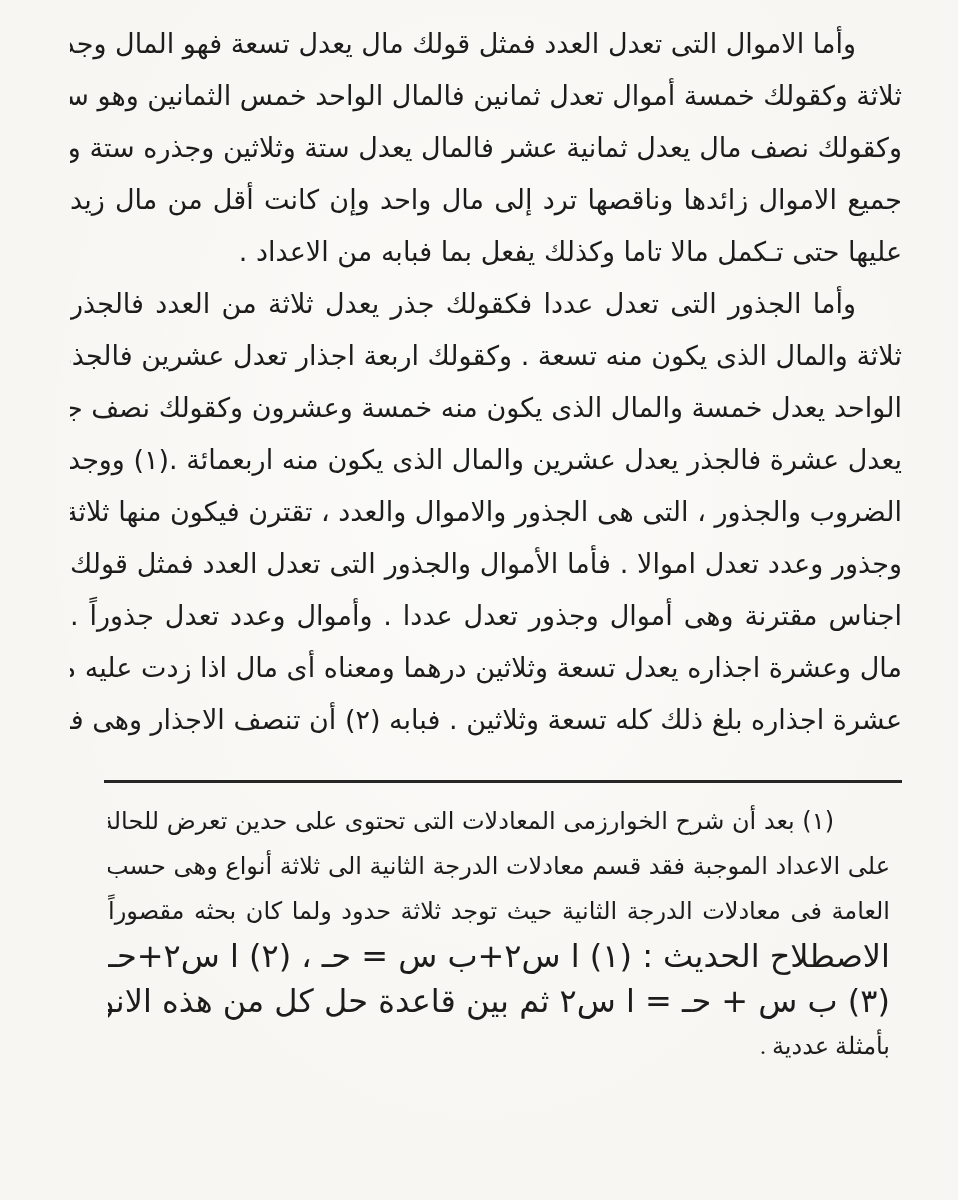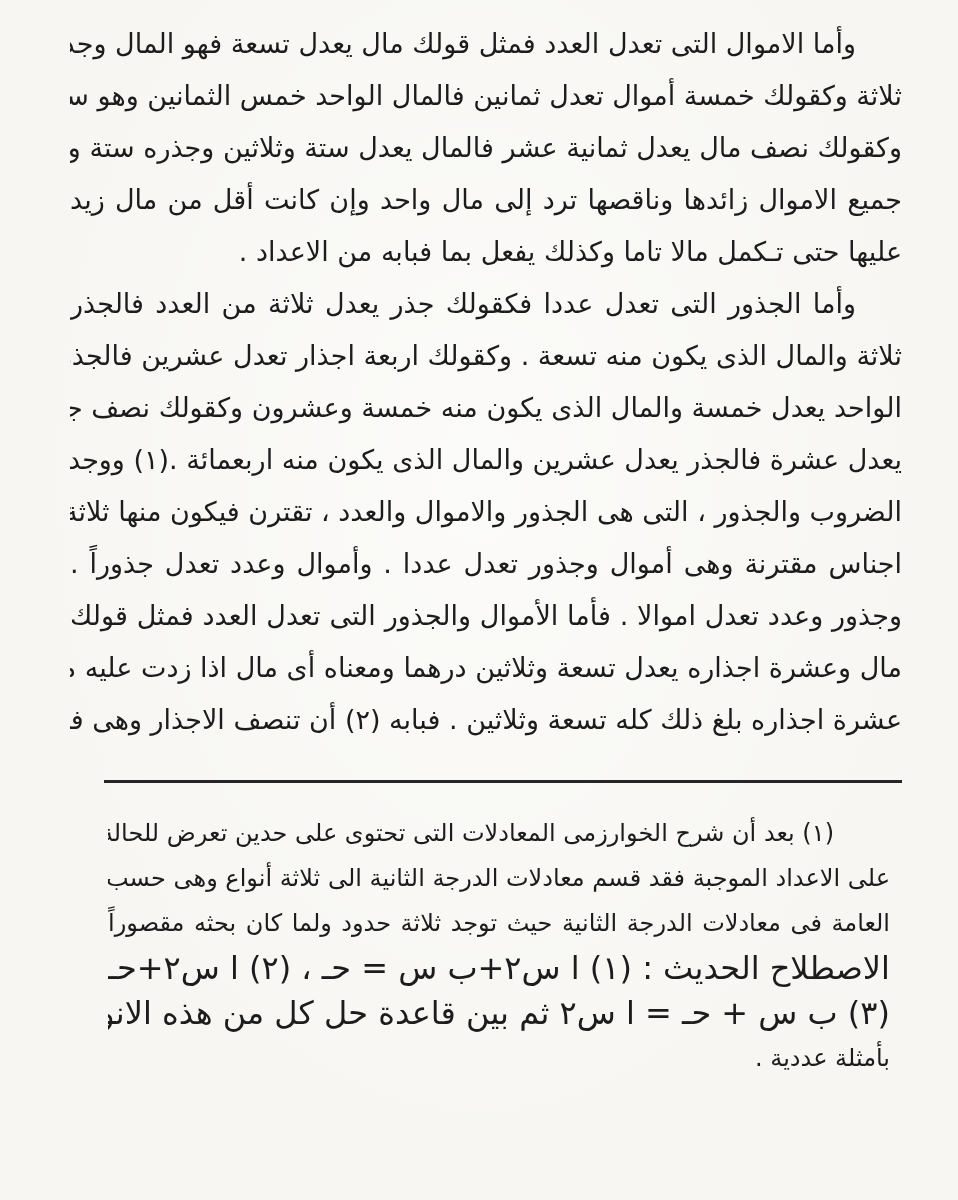--- a/index.html
+++ b/index.html
@@ -47,38 +47,39 @@
   }
   
   .rule{
     margin-top:34px;
     margin-left:34px;
     border-top:3px solid #262626;
     height:0;
   }
   
   .footnotes{
-    margin-top:28px;
+    margin-top:16px;
     padding-right:12px;
     padding-left:38px;
     font-size:24px;
     line-height:45px;
   }
   .fline{
     text-align:justify;
     text-align-last:justify;
     white-space:nowrap;
     overflow:hidden;
   }
   .fline.indent{
     padding-right:56px;
   }
   .fline.short-end{
     text-align-last:right;
     white-space:normal;
+    font-family:Liberation Serif, serif;
   }
   .fline.eq{
     font-size:32px;
     text-align-last:justify;
   }
   .fline.eq-center{
     font-size:26px;
     text-align-last:center;
     padding-left:190px;
     white-space:normal;
@@ -98,22 +99,22 @@
       <div class="line">جميع الاموال زائدها وناقصها ترد إلى مال واحد وإن كانت أقل من مال زيد</div>
       <div class="line short-end">عليها حتى تـكمل مالا تاما وكذلك يفعل بما فبابه من الاعداد .</div>
     </div>
 
     <div>
       <div class="line indent">وأما الجذور التى تعدل عددا فكقولك جذر يعدل ثلاثة من العدد فالجذر</div>
       <div class="line">ثلاثة والمال الذى يكون منه تسعة . وكقولك اربعة اجذار تعدل عشرين فالجذر</div>
       <div class="line">الواحد يعدل خمسة والمال الذى يكون منه خمسة وعشرون وكقولك نصف جذر</div>
       <div class="line">يعدل عشرة فالجذر يعدل عشرين والمال الذى يكون منه اربعمائة .(١) ووجدت هذه</div>
       <div class="line">الضروب والجذور ، التى هى الجذور والاموال والعدد ، تقترن فيكون منها ثلاثة</div>
+      <div class="line">وجذور وعدد تعدل اموالا . فأما الأموال والجذور التى تعدل العدد فمثل قولك</div>
       <div class="line">اجناس مقترنة وهى أموال وجذور تعدل عددا . وأموال وعدد تعدل جذوراً .</div>
-      <div class="line">وجذور وعدد تعدل اموالا . فأما الأموال والجذور التى تعدل العدد فمثل قولك</div>
       <div class="line">مال وعشرة اجذاره يعدل تسعة وثلاثين درهما ومعناه أى مال اذا زدت عليه مثل</div>
       <div class="line">عشرة اجذاره بلغ ذلك كله تسعة وثلاثين . فبابه (٢) أن تنصف الاجذار وهى فى</div>
     </div>
 
   </div>
 
   <div class="rule"></div>
 
   <div class="footnotes">
 

